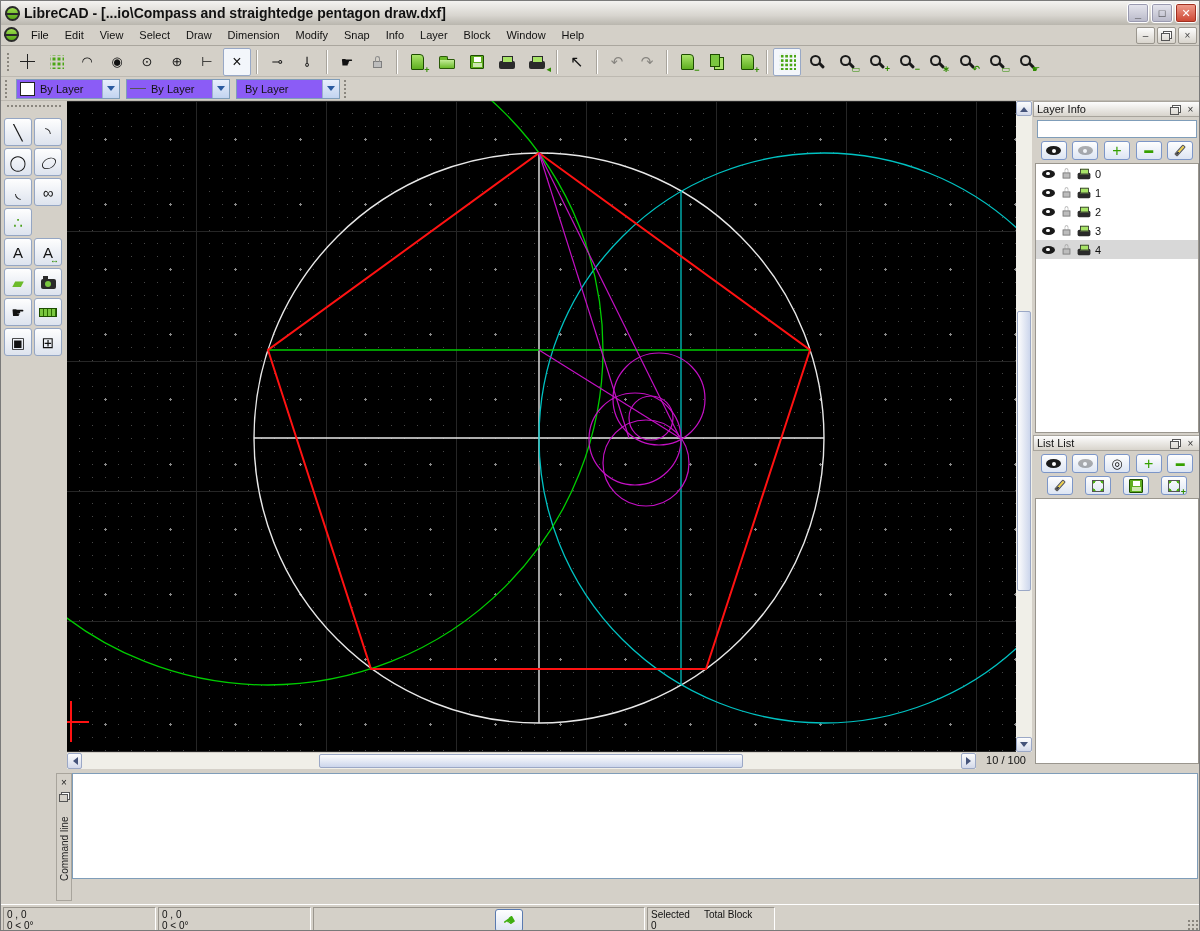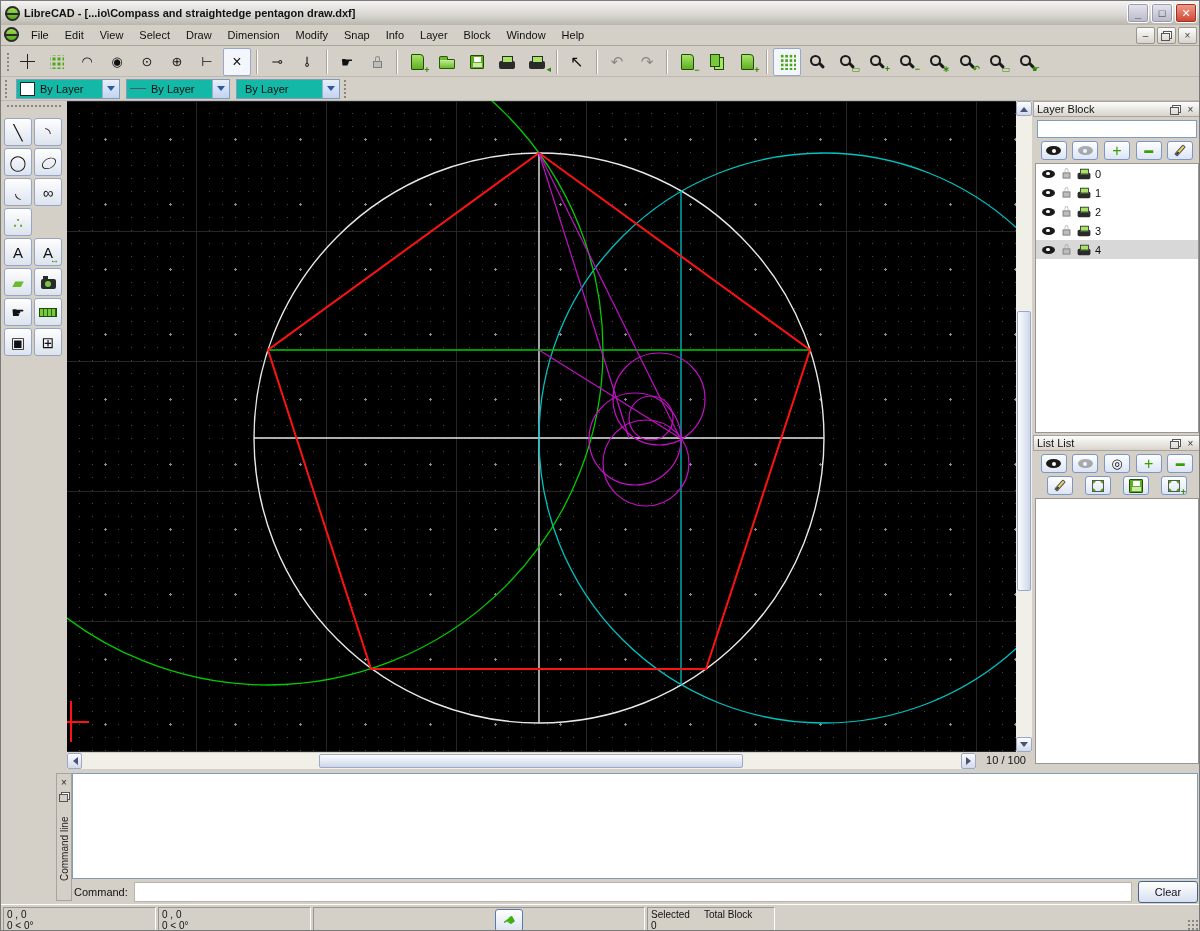--- a/index.html
+++ b/index.html
@@ -1,21 +1,21 @@
 <!DOCTYPE html>
 <html><head>
 <meta charset="utf-8">
 <style>
   html,body{margin:0;padding:0;}
   body{font-family:"Liberation Sans","DejaVu Sans",sans-serif;font-size:11px;color:#111;background:#d4d0c8;}
   #root{position:relative;width:1200px;height:931px;background:#d4d0c8;overflow:hidden;border:1px solid #7a7a7a;box-sizing:border-box;}
 
   
   #titlebar{position:absolute;left:0;top:0;width:1200px;height:24px;background:linear-gradient(#f4f3f1,#d8d5cf 60%,#b9b6ae);display:flex;align-items:center;padding:0 4px;box-sizing:border-box;}
-  #titlebar .title{font-weight:bold;font-size:11px;margin-left:4px;flex:1;white-space:nowrap;overflow:hidden;}
+  #titlebar .title{font-weight:bold;font-size:14px;margin-left:4px;flex:1;white-space:nowrap;overflow:hidden;}
   .logo{width:15px;height:15px;border-radius:50%;border:2px solid #2a2a2a;box-sizing:border-box;position:relative;background:linear-gradient(#9ddc4e,#57a818);}
   .logo::after{content:"";position:absolute;left:-2px;right:-2px;top:5px;height:2px;background:#2a2a2a;}
   .winbtn{width:20px;height:18px;margin-left:2px;border:1px solid #fff;border-radius:3px;background:linear-gradient(#e6e6ee,#b8b8c8);display:flex;align-items:center;justify-content:center;font-size:11px;font-weight:bold;color:#333;box-shadow:inset 0 0 0 1px #9a9ab0;}
   .winbtn.close{background:linear-gradient(#f0a090,#cc4430);color:#fff;box-shadow:inset 0 0 0 1px #a03020;}
 
   
   #menubar{position:absolute;left:0;top:24px;width:1200px;height:21px;background:#d4d0c8;border-bottom:1px solid #aaa69e;display:flex;align-items:center;padding-left:22px;box-sizing:border-box;}
   .menu-item{padding:2px 8px;cursor:default;}
   .menu-logo{position:absolute;left:3px;top:2px;}
   #mdi-controls{position:absolute;right:4px;top:2px;display:flex;}
@@ -58,21 +58,21 @@
   .ic-camera{width:15px;height:10px;background:#2a2a2a;border-radius:2px;margin-top:3px;}
   .ic-camera::before{content:"";position:absolute;top:-3px;left:2px;width:5px;height:3px;background:#2a2a2a;}
   .ic-camera::after{content:"";position:absolute;top:2px;left:4.5px;width:6px;height:6px;background:#7ac740;border-radius:50%;}
   .ic-ruler{width:18px;height:9px;background:repeating-linear-gradient(90deg,#7ac740 0 3px,#2a6a00 3px 4px);border:1px solid #1d4d00;}
   .ic-frame{width:12px;height:12px;border:1px solid #555;background-image:radial-gradient(circle at 0 0,#4db414 2.5px,transparent 2.6px),radial-gradient(circle at 100% 0,#4db414 2.5px,transparent 2.6px),radial-gradient(circle at 0 100%,#4db414 2.5px,transparent 2.6px),radial-gradient(circle at 100% 100%,#4db414 2.5px,transparent 2.6px);}
   .ic-swatch{width:13px;height:12px;background:#fff;border:1px solid #222;display:inline-block;}
   .ic-hline{width:16px;height:1px;background:#555;display:inline-block;}
   .ic-restore{width:7px;height:6px;border:1px solid #555;box-shadow:2px -2px 0 -1px #fff,2px -2px 0 0 #555;display:inline-block;margin:3px 0 0 -2px;}
 
   
-  .combo{height:20px;width:104px;margin-left:6px;background:#14b8a6;border:1px solid #7f9db9;display:flex;align-items:center;padding-left:3px;box-sizing:border-box;position:relative;}
+  .combo{height:20px;width:104px;margin-left:6px;background:#8b5cf6;border:1px solid #7f9db9;display:flex;align-items:center;padding-left:3px;box-sizing:border-box;position:relative;}
   .combo .clabel{margin-left:5px;flex:1;}
   .carrow{position:absolute;right:0;top:0;width:16px;height:18px;background:linear-gradient(#e8effc,#c2d3f0);border-left:1px solid #9ab0cd;display:flex;align-items:center;justify-content:center;}
   .carrow::after{content:"";border:4px solid transparent;border-top:5px solid #2a5aa0;margin-top:4px;}
 
   
   #main{position:absolute;left:0;top:100px;width:1200px;height:670px;}
   #leftdock{position:absolute;left:0;top:0;width:65px;height:670px;background:#d4d0c8;}
   #leftdock .hhandle{width:56px;height:5px;margin:3px auto 8px auto;background-image:radial-gradient(circle,#8a867e 1px,transparent 1.1px);background-size:4px 4px;}
   .lrow2{display:flex;justify-content:flex-start;padding-left:2px;}
   .lbtn{width:28px;height:28px;margin:1px;border:1px solid #94a6c4;border-radius:3px;background:linear-gradient(#fefefe,#dde3ee);display:flex;align-items:center;justify-content:center;position:relative;box-sizing:border-box;}
@@ -510,21 +510,21 @@
       <div class="sbbtn" style="right:0;top:0;width:15px;height:16px;">
           <span class="tri right"></span>
         </div>
     </div>
 
     <div id="zoom-indicator">10 / 100</div>
 
     <div id="rightpanel">
       <div id="layer-panel">
         <div class="panel-header">
-          <span class="ptitle">Layer Block</span>
+          <span class="ptitle">Layer Info</span>
           <span class="phbtn">
               <span class="ic-restore"></span>
             </span>
           <span class="phbtn">×</span>
         </div>
         <input class="filter-input" value="" style="">
         <div class="pbtn-row" id="layer-buttons">
             <div class="pbtn">
               <span class="icw">
                 <span class="ic ic-eye"></span>
@@ -679,27 +679,20 @@
 
   <div id="cmddock">
     <div id="cmdstrip">
       <span class="stripbtn">×</span>
       <span class="stripbtn">
           <span class="ic-restore"></span>
         </span>
       <span class="vlabel">Command line</span>
     </div>
     <div id="cmdhistory"></div>
-    <div id="cmdrow">
-      <span id="cmdprompt">Command:</span>
-      <input id="cmdinput" value="" style="">
-      <div id="clear-btn">
-          <span>Clear</span>
-        </div>
-    </div>
   </div>
 
   <div id="statusbar">
     <div class="ssec" id="ssec1">
       <div>0 , 0</div>
       <div>0 &lt; 0°</div>
     </div>
     <div class="ssec" id="ssec2">
       <div>0 , 0</div>
       <div>0 &lt; 0°</div>

